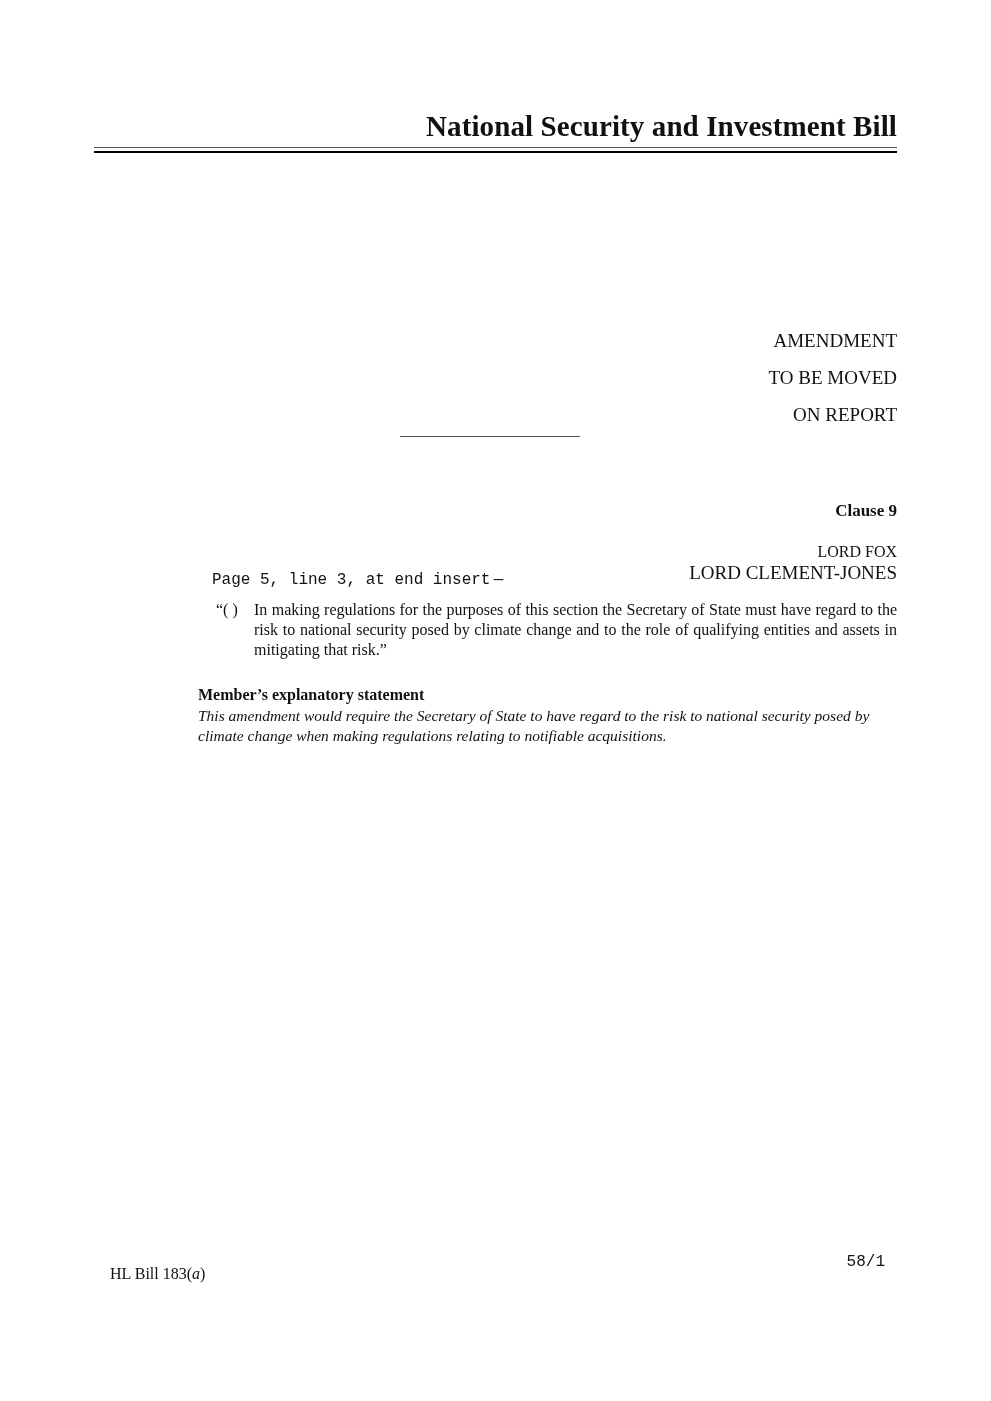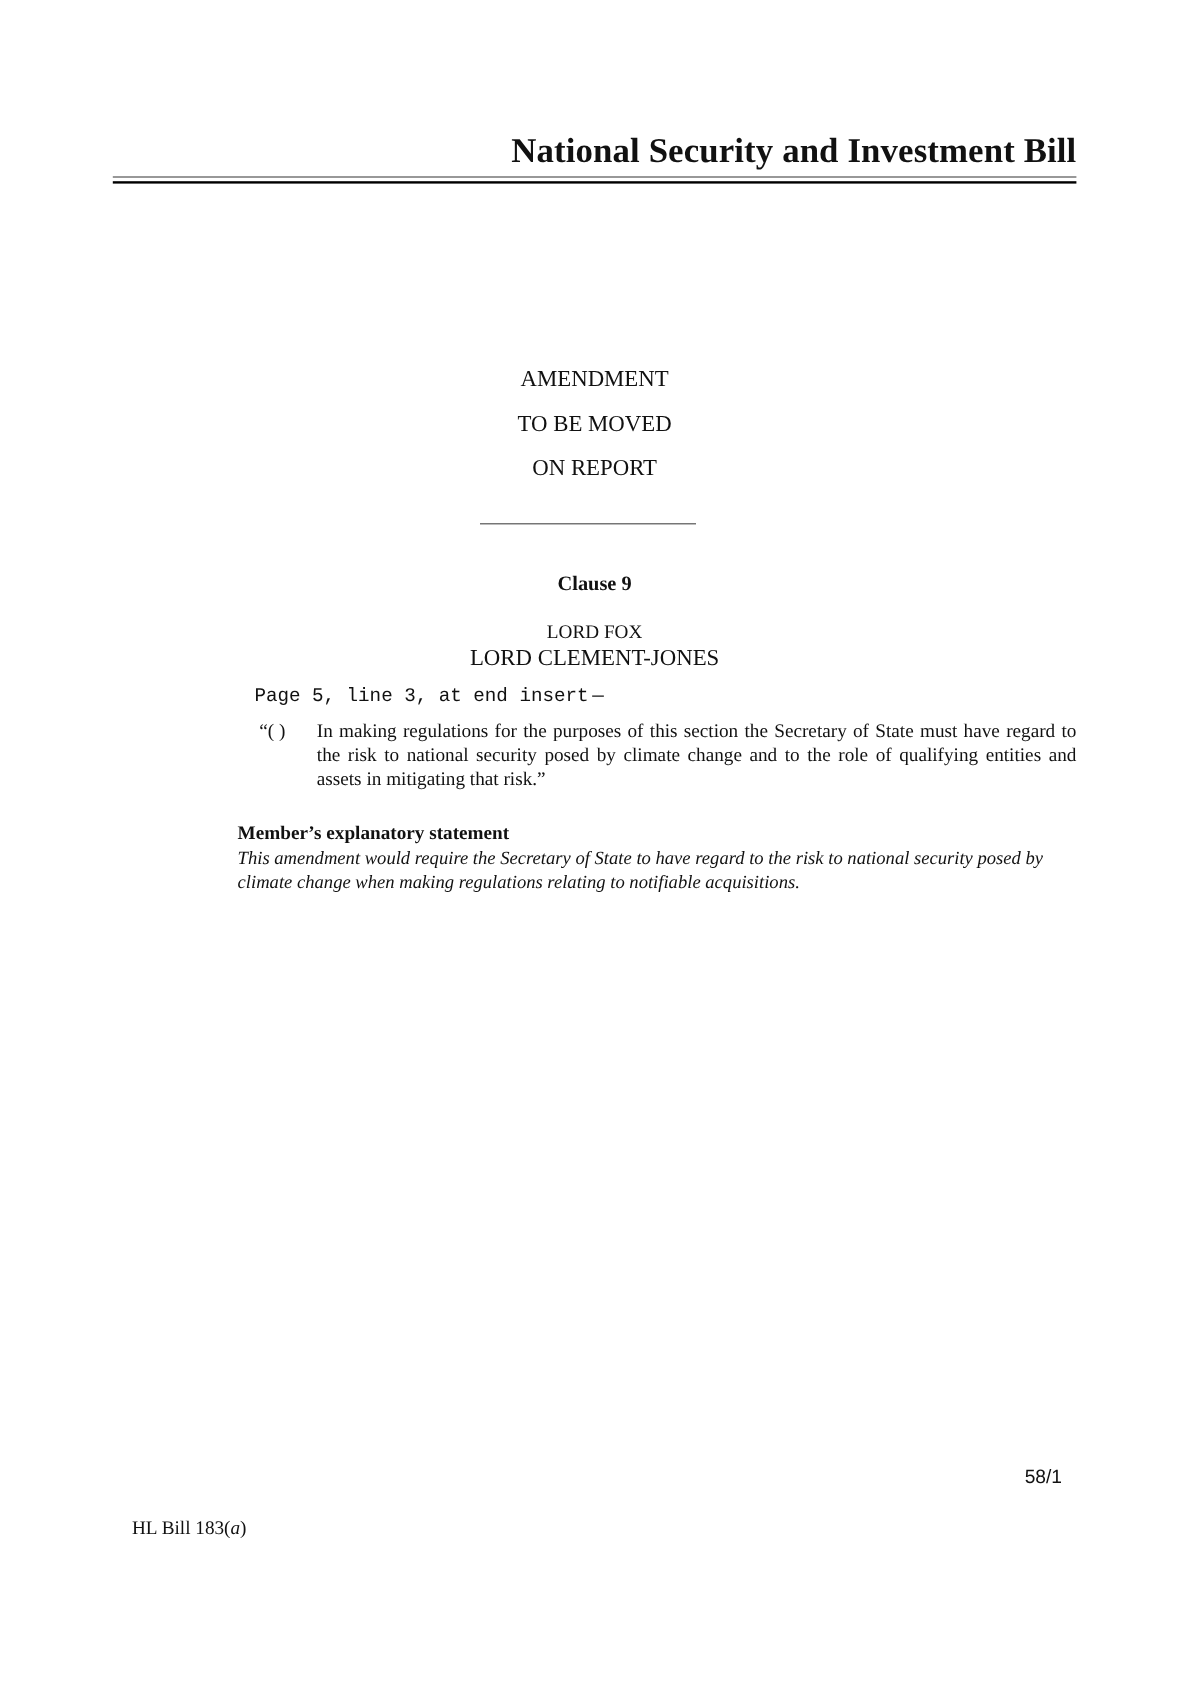--- a/index.html
+++ b/index.html
@@ -40,24 +40,25 @@
       left: 94px;
       width: 803px;
       top: 151px;
       height: 2px;
       background: #000000;
     }
     .center-line {
       position: absolute;
       left: 94px;
       width: 803px;
-      text-align: center;
+      text-align: right;
       font-family: "Liberation Serif", "DejaVu Serif", serif;
       font-size: 19px;
       line-height: 22px;
+      margin-top: 24px;
     }
     .heading-amendment { top: 306px; }
     .heading-moved { top: 343px; }
     .heading-report { top: 380px; }
     .separator {
       position: absolute;
       left: 400px;
       width: 180px;
       top: 436px;
       height: 1px;
@@ -87,21 +88,21 @@
       font-size: 16px;
       line-height: 20px;
     }
     .amendment-marker {
       position: absolute;
       left: 0;
       top: 0;
       width: 38px;
     }
     .amendment-body {
-      margin-left: 48px;
+      margin-left: 38px;
       text-align: justify;
       text-align-last: left;
     }
     .explanatory-heading {
       position: absolute;
       left: 198px;
       top: 685px;
       font-family: "Liberation Serif", "DejaVu Serif", serif;
       font-weight: bold;
       font-size: 16px;
@@ -122,22 +123,22 @@
       left: 110px;
       top: 1264px;
       font-family: "Liberation Serif", "DejaVu Serif", serif;
       font-size: 16px;
       line-height: 20px;
     }
     .footer-left .ital { font-style: italic; }
     .footer-right {
       position: absolute;
       right: 106px;
-      top: 1222px;
-      font-family: Liberation Sans, sans-serif;
+      top: 1252px;
+      font-family: Liberation Mono, monospace;
       font-size: 16px;
       line-height: 20px;
     }
   </style>
 </head>
 <body>
 
 <div>
 
   <div class="page-title">National Security and Investment Bill</div>

